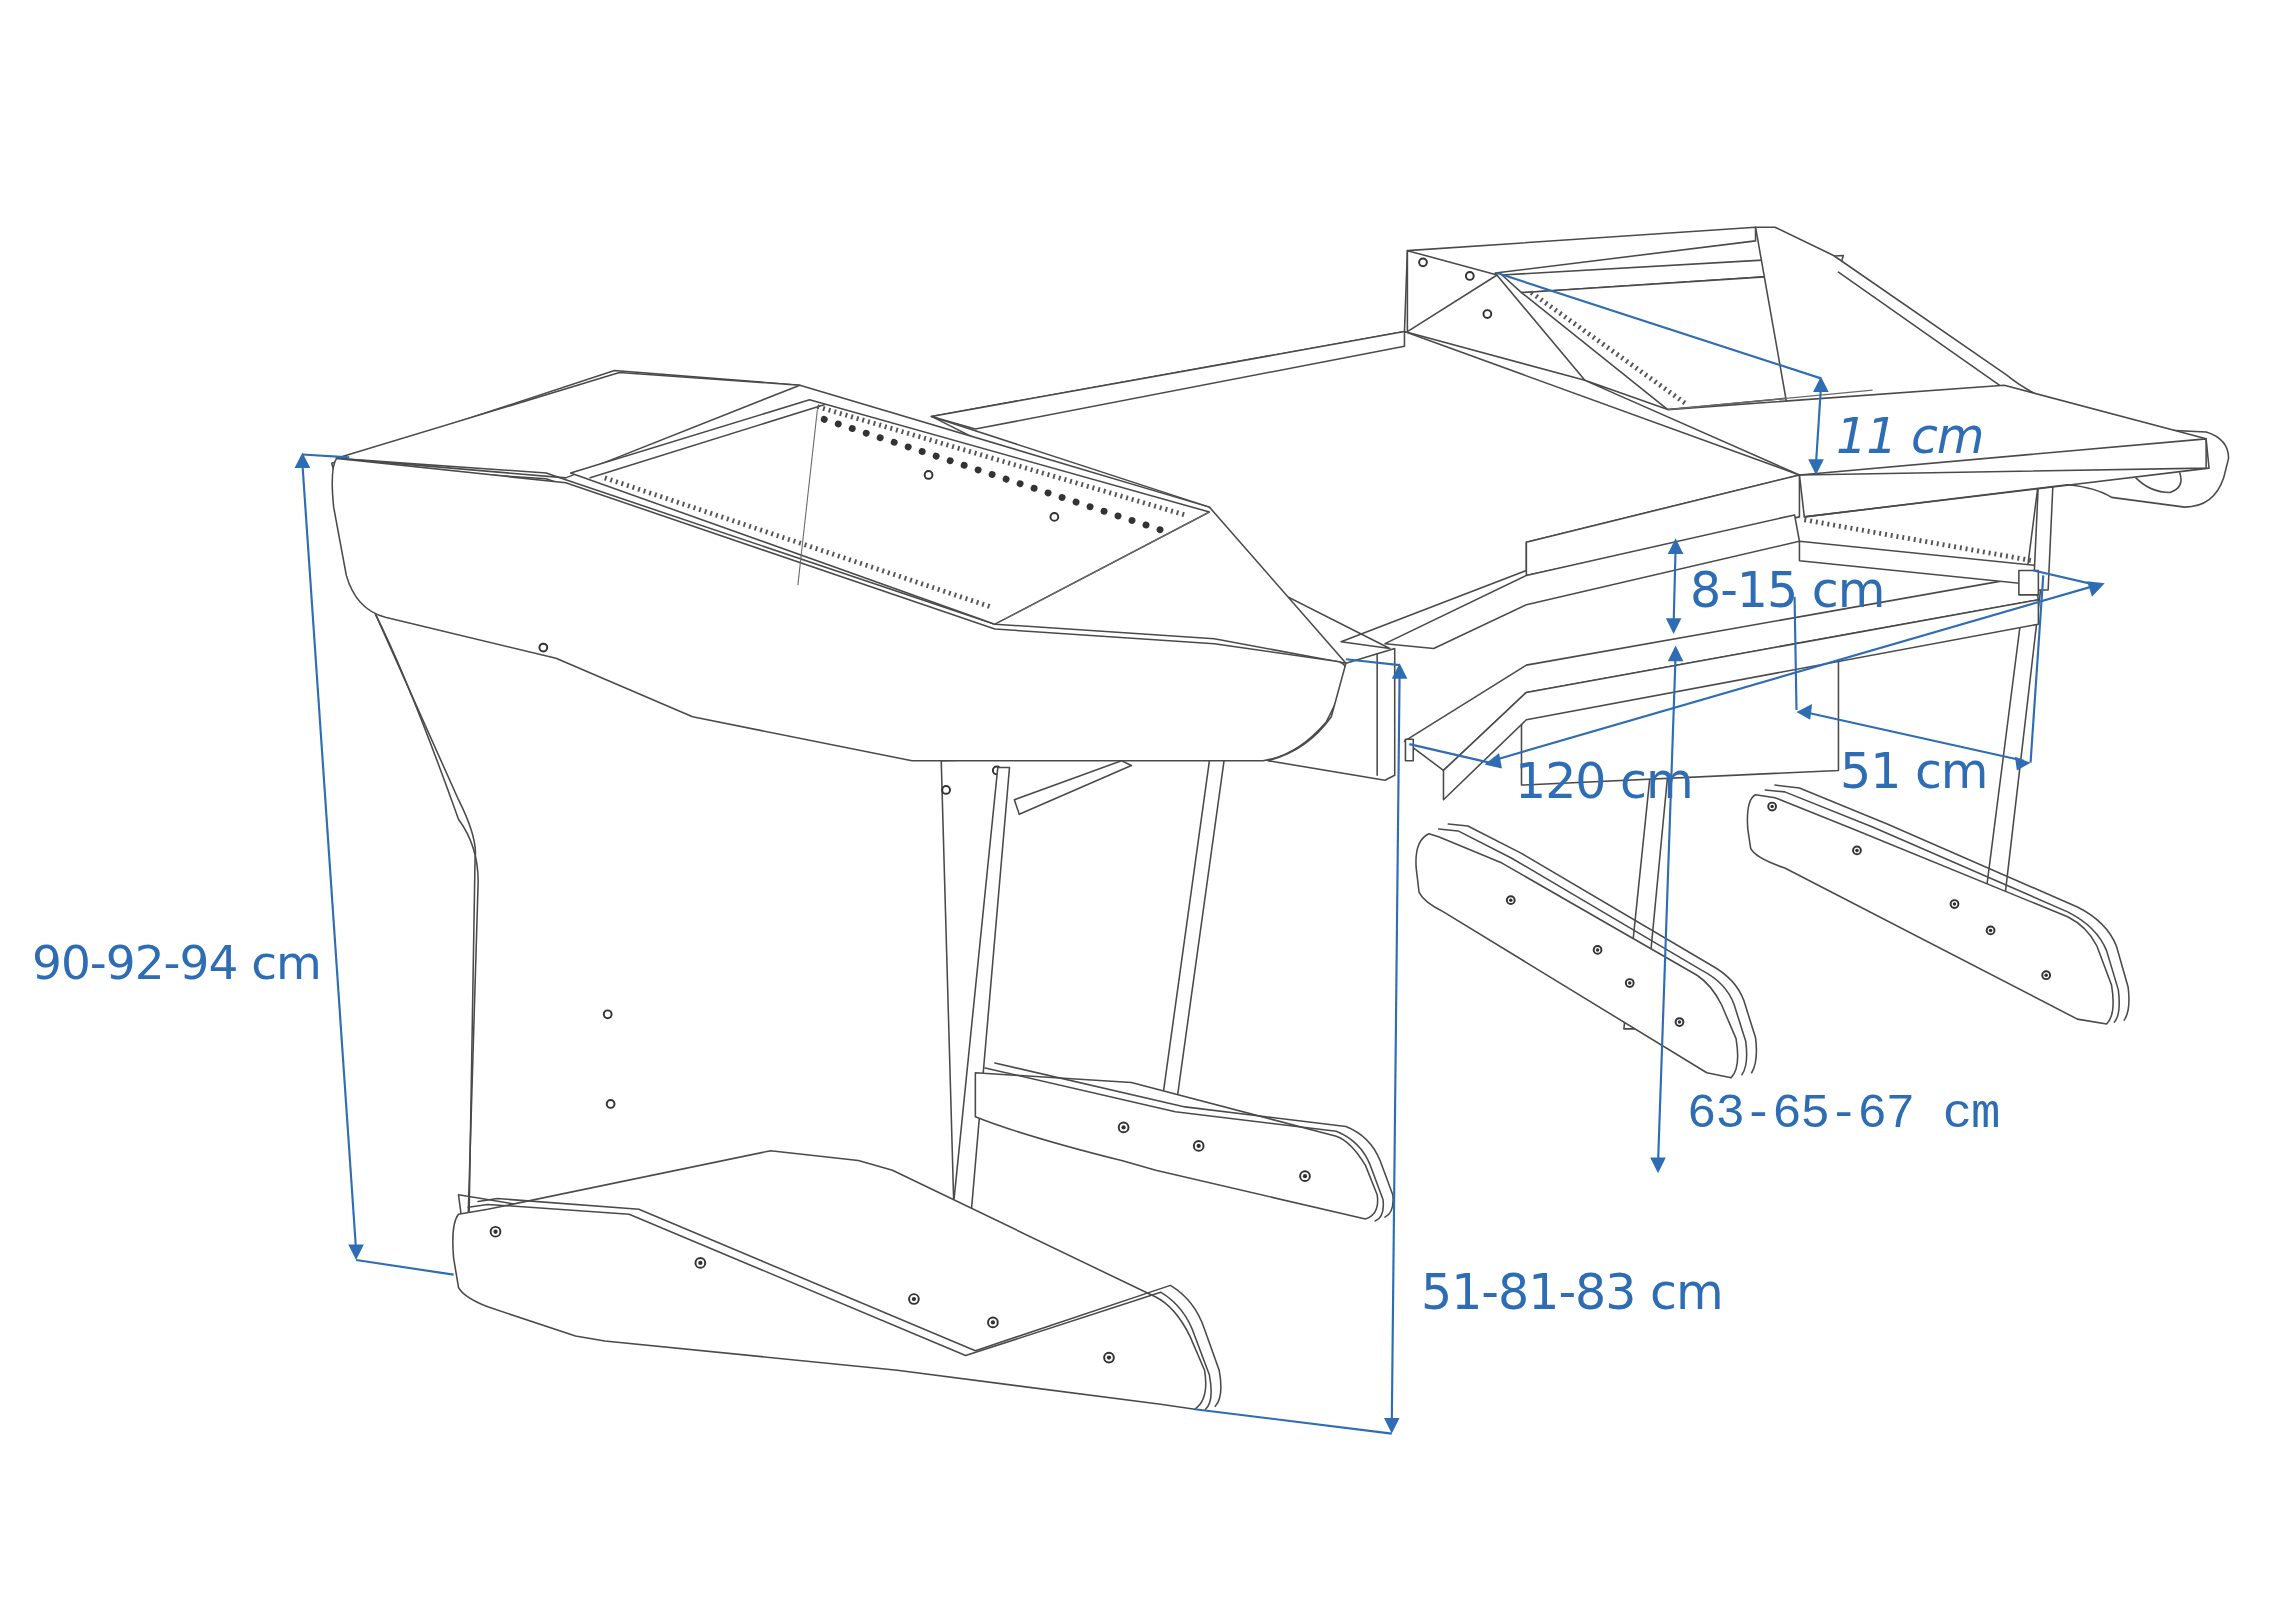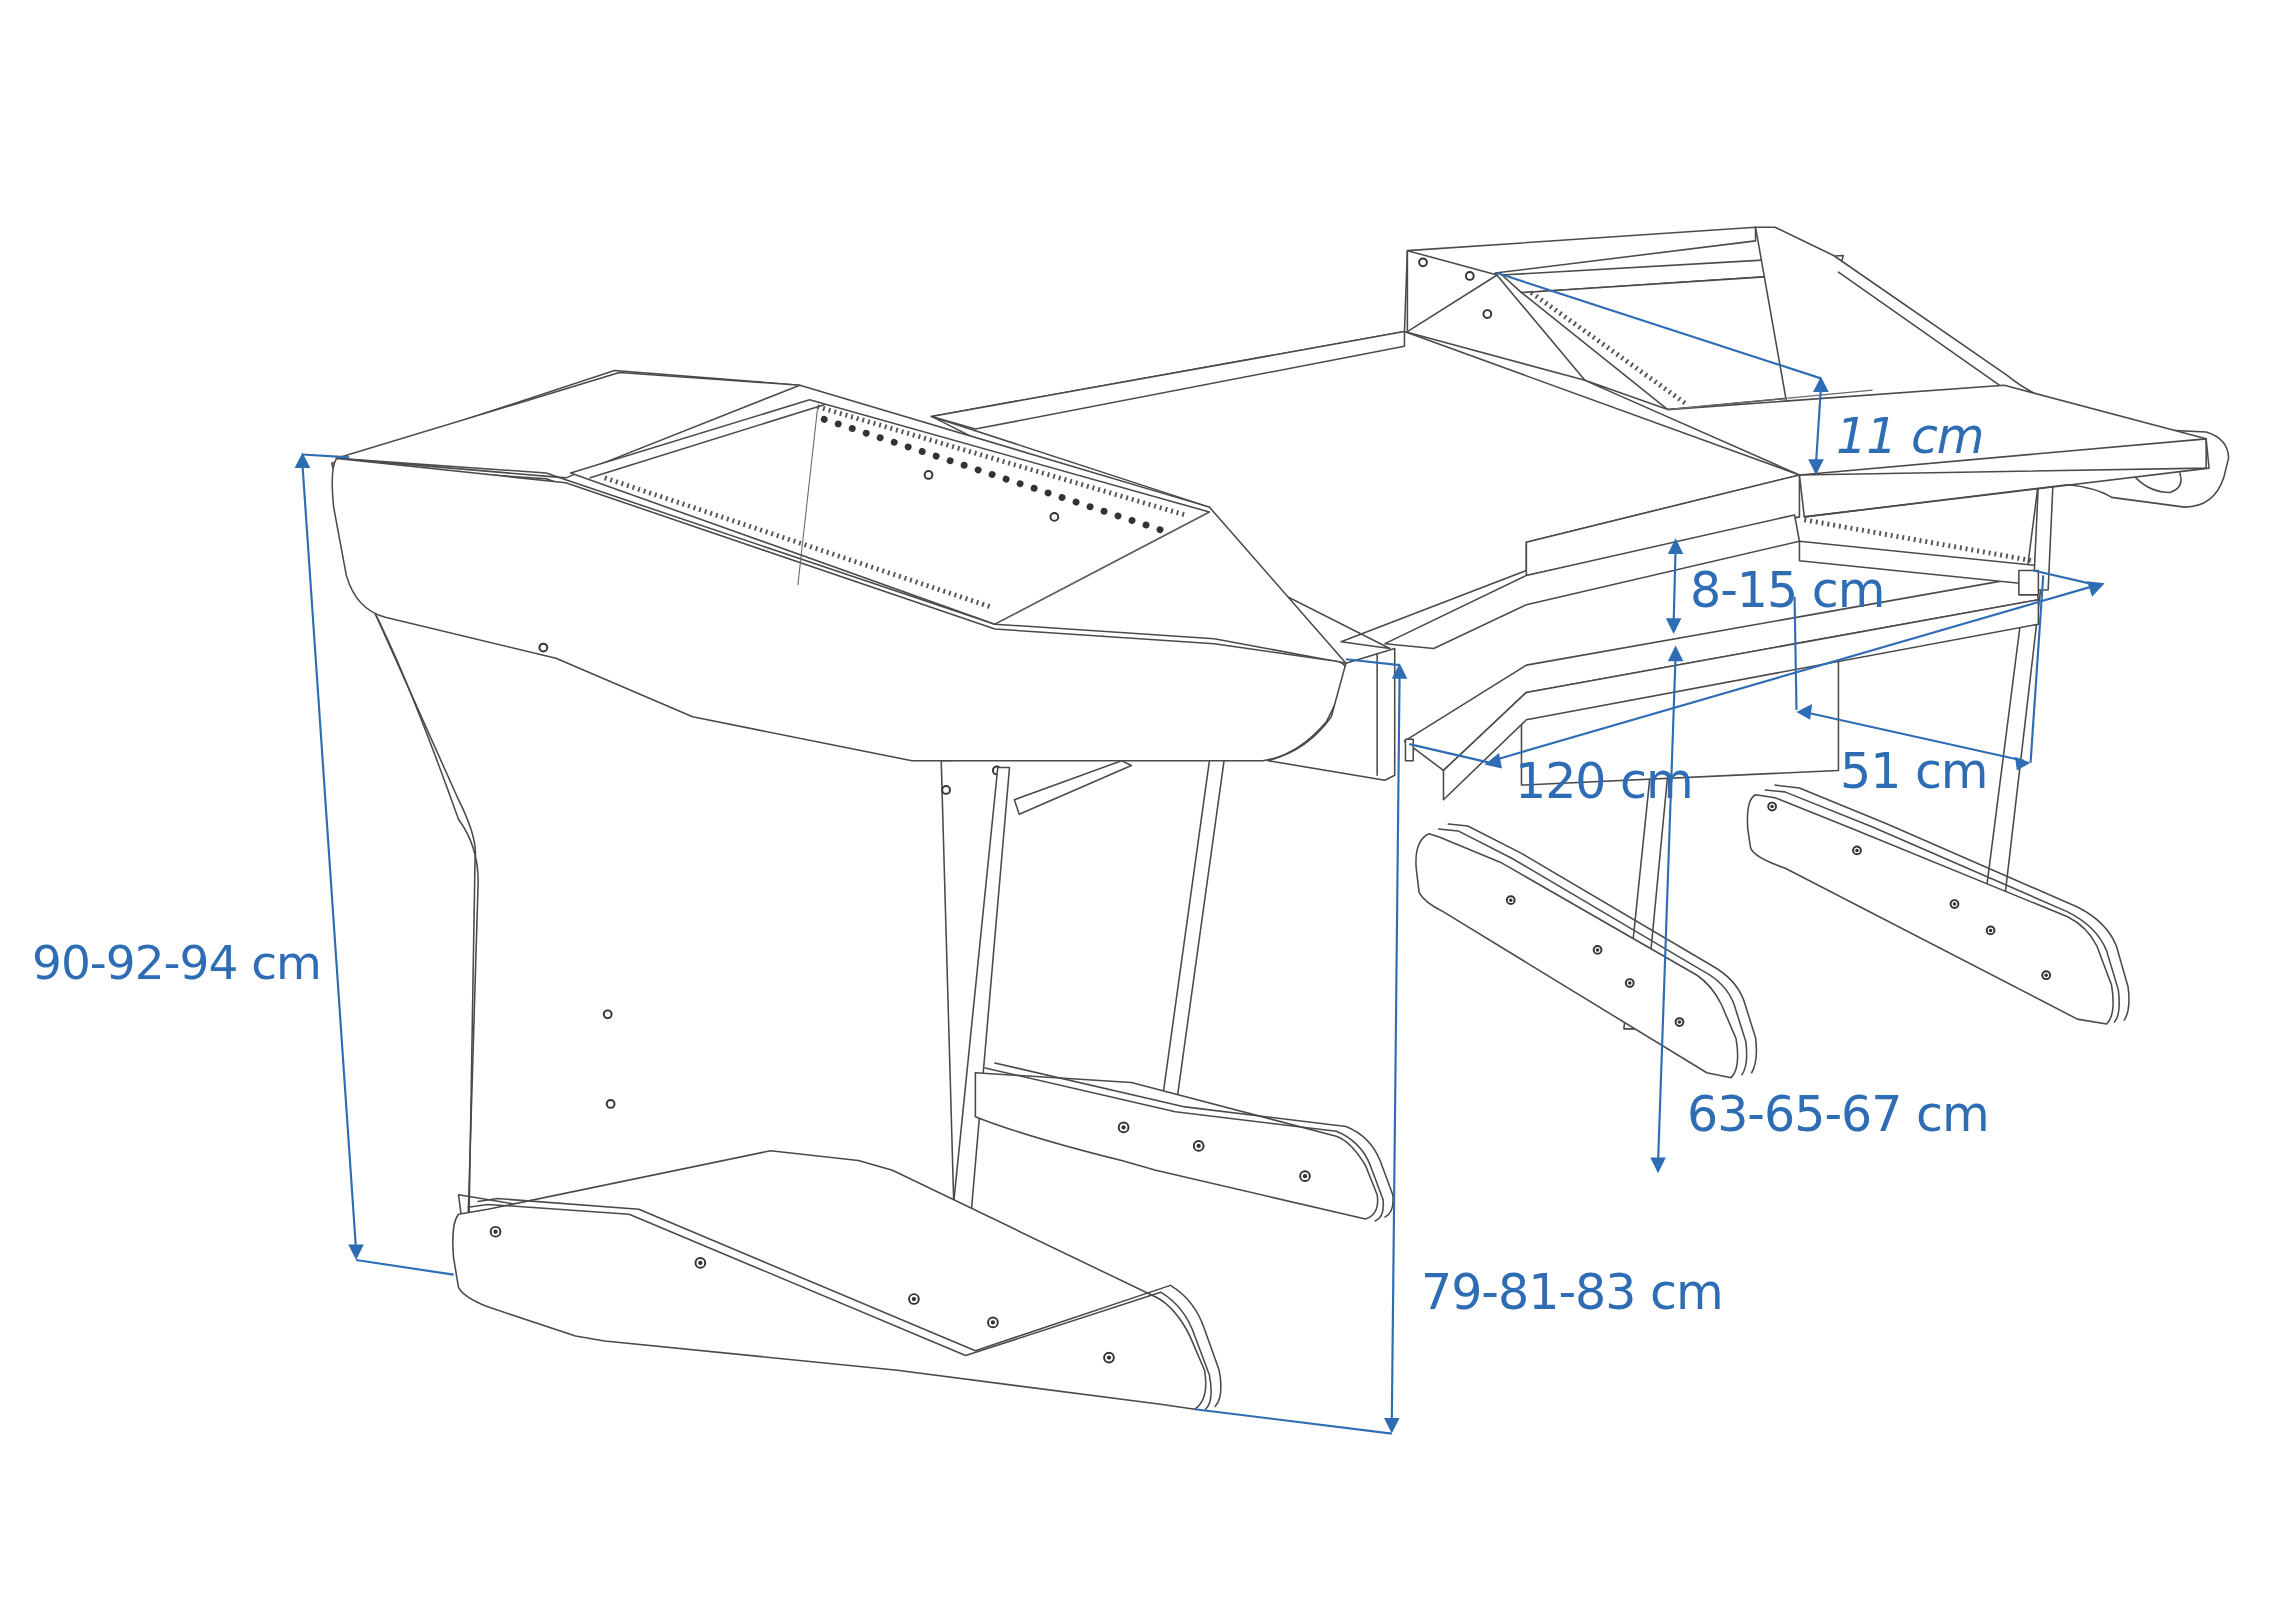--- a/index.html
+++ b/index.html
@@ -224,21 +224,21 @@
   <g>
     <line class="dim" x1="1840" y1="612" x2="1842" y2="728"></line>
     <line class="dim" x1="1850" y1="730" x2="2075" y2="780"></line>
     <polygon class="arr" points="1842,730 1858,722 1856,738"></polygon>
     <polygon class="arr" points="2082,782 2066,776 2068,790"></polygon>
     <line class="dim" x1="2095" y1="590" x2="2082" y2="782"></line>
   </g>
 </svg>
 
 <div class="label" style="left:32px; top:939px; font-size:47px;">90-92-94 cm</div>
-<div class="label" style="left:1421px; top:1268px; font-size:49px;">79-81-83 cm</div>
+<div class="label" style="left:1421px; top:1268px; font-size:49px;">51-81-83 cm</div>
 <div class="label" style="left:1836px; top:412px; font-size:49px;font-style:italic;">11 cm</div>
 <div class="label" style="left:1690px; top:566px; font-size:49px;">8-15 cm</div>
 <div class="label" style="left:1515px; top:757px; font-size:49px;">120 cm</div>
 <div class="label" style="left:1840px; top:747px; font-size:49px;">51 cm</div>
-<div class="label" style="left:1687px; top:1090px; font-size:49px;">63-65-67 cm</div>
+<div class="label" style="left:1687px; top:1090px; font-size:49px;font-family:Liberation Mono, monospace;">63-65-67 cm</div>
 
 </div>
 
 
 </body></html>

